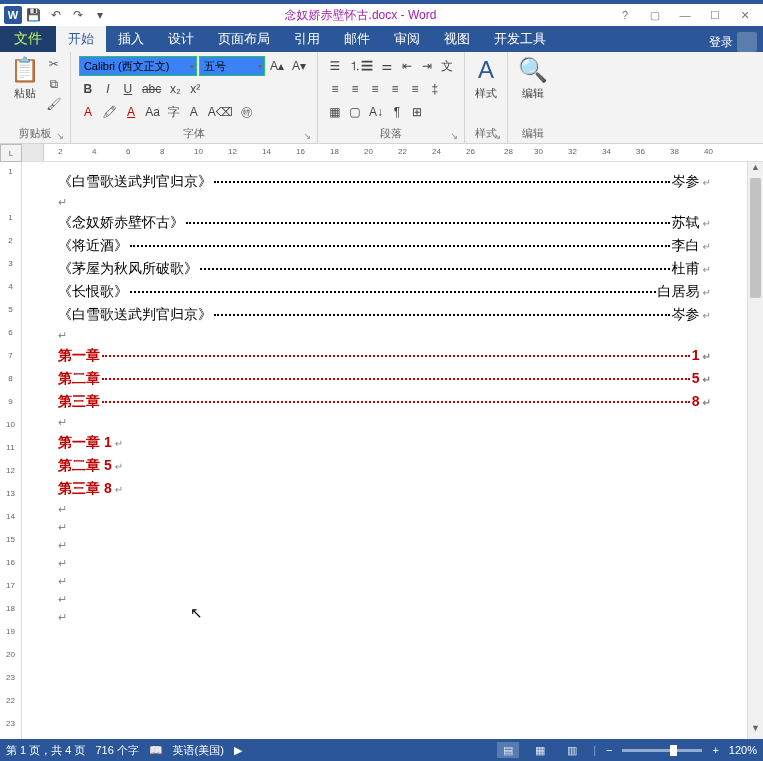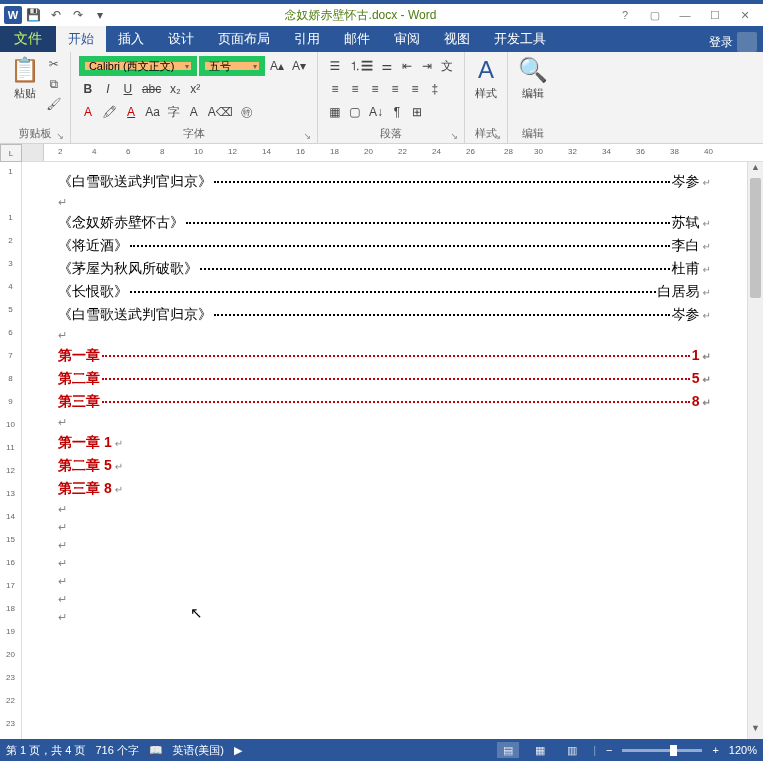--- a/index.html
+++ b/index.html
@@ -1,21 +1,21 @@
 <!DOCTYPE html>
 <html><head>
 <meta charset="utf-8">
 <style>
 * { margin:0; padding:0; box-sizing:border-box; font-family:"Microsoft YaHei","Segoe UI",sans-serif; }
 body { width:763px; height:761px; background:#fff; overflow:hidden; position:relative; }
 .titlebar { height:26px; background:#fff; display:flex; align-items:center; border-top:4px solid #2b579a; }
 .titlebar .left { display:flex; align-items:center; gap:2px; padding-left:4px; }
 .titlebar .icon-w { width:18px; height:18px; background:#2b579a; color:#fff; font-size:11px; font-weight:bold; display:flex; align-items:center; justify-content:center; border-radius:2px; }
 .qat-btn { width:20px; height:20px; display:flex; align-items:center; justify-content:center; color:#555; font-size:12px; cursor:pointer; }
-.titlebar .center { flex:1; text-align:center; color:#4d7c0f; font-size:12px; }
+.titlebar .center { flex:1; text-align:center; color:#a21caf; font-size:12px; }
 .titlebar .right { display:flex; gap:2px; padding-right:4px; }
 .winbtn { width:28px; height:20px; display:flex; align-items:center; justify-content:center; color:#777; font-size:11px; cursor:pointer; }
 .tabbar { height:26px; background:#2b579a; display:flex; align-items:flex-end; }
 .file-tab { background:#1e3e6e; color:#bef264; padding:4px 14px; font-size:14px; height:26px; display:flex; align-items:center; }
 .ribbon-tab { color:#fff; padding:4px 12px; font-size:13px; height:26px; display:flex; align-items:center; cursor:pointer; }
 .ribbon-tab.active { background:#f3f3f3; color:#2b579a;font-family:Liberation Mono, monospace; }
 .tabbar .spacer { flex:1; }
 .login { color:#fff; font-size:12px; padding:0 6px; display:flex; align-items:center; gap:4px; }
 .login .avatar { width:20px; height:20px; background:#5a7dab; border-radius:2px; }
 .ribbon { height:92px; background:#f3f3f3; border-bottom:1px solid #d4d4d4; display:flex; }
@@ -23,21 +23,21 @@
 .group-body { flex:1; display:flex; align-items:flex-start; }
 .group-label { text-align:center; font-size:11px; color:#666; padding:2px 0; position:relative; }
 .group-label .launcher { position:absolute; right:0; bottom:2px; font-size:9px; color:#888; cursor:pointer; }
 .big-btn { display:flex; flex-direction:column; align-items:center; gap:2px; padding:2px 4px; cursor:pointer; }
 .big-btn .ico { font-size:24px; }
 .big-btn .lbl { font-size:11px; color:#444; }
 .mini-col { display:flex; flex-direction:column; gap:4px; padding:2px; }
 .mini { width:16px; height:16px; font-size:12px; color:#555; display:flex; align-items:center; justify-content:center; cursor:pointer; }
 .font-controls { display:flex; flex-direction:column; gap:3px; padding:2px; }
 .font-row { display:flex; gap:2px; align-items:center; }
-.combo { height:20px; border:6px solid #22c55e; background:#fdba74; font-size:11px; padding:0 14px 0 4px; display:flex; align-items:center; position:relative; cursor:pointer; }
+.combo { height:20px; border:1px solid #22c55e; background:#3b82f6; font-size:11px; padding:0 14px 0 4px; display:flex; align-items:center; position:relative; cursor:pointer; }
 .combo::after { content:"▾"; position:absolute; right:2px; font-size:8px; color:#666; }
 .sbtn { min-width:18px; height:20px; border:1px solid transparent; display:flex; align-items:center; justify-content:center; font-size:12px; color:#444; cursor:pointer; padding:0 2px; }
 .ruler { height:18px; background:#fff; border-bottom:1px solid #ddd; display:flex; }
 .ruler .tabwell { width:22px; height:18px; border:1px solid #bbb; background:#f3f3f3; font-size:8px; display:flex; align-items:center; justify-content:center; color:#666; }
 .ruler .vsep { width:22px; background:#e8e8e8; border-right:1px solid #ccc; }
 .ruler .track { flex:1; position:relative; background:#fff; font-size:8px; color:#666; overflow:hidden; }
 .ruler .track span { position:absolute; top:3px; }
 .doc-area { position:absolute; top:162px; bottom:22px; left:0; right:0; background:#fff; display:flex; }
 .vruler { width:22px; background:#fff; border-right:1px solid #ddd; font-size:8px; color:#666; }
 .vruler div { height:23px; text-align:center; padding-top:5px; }

